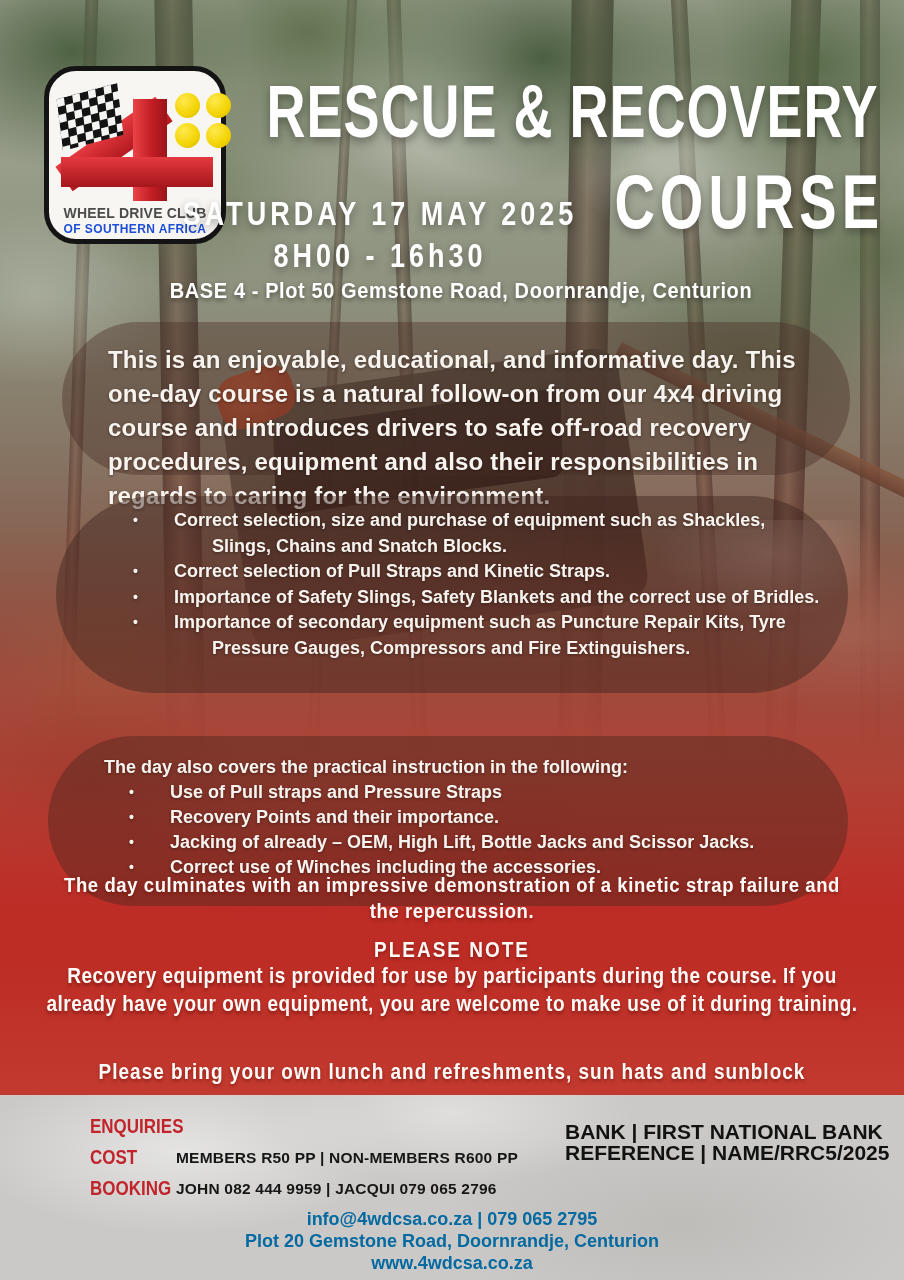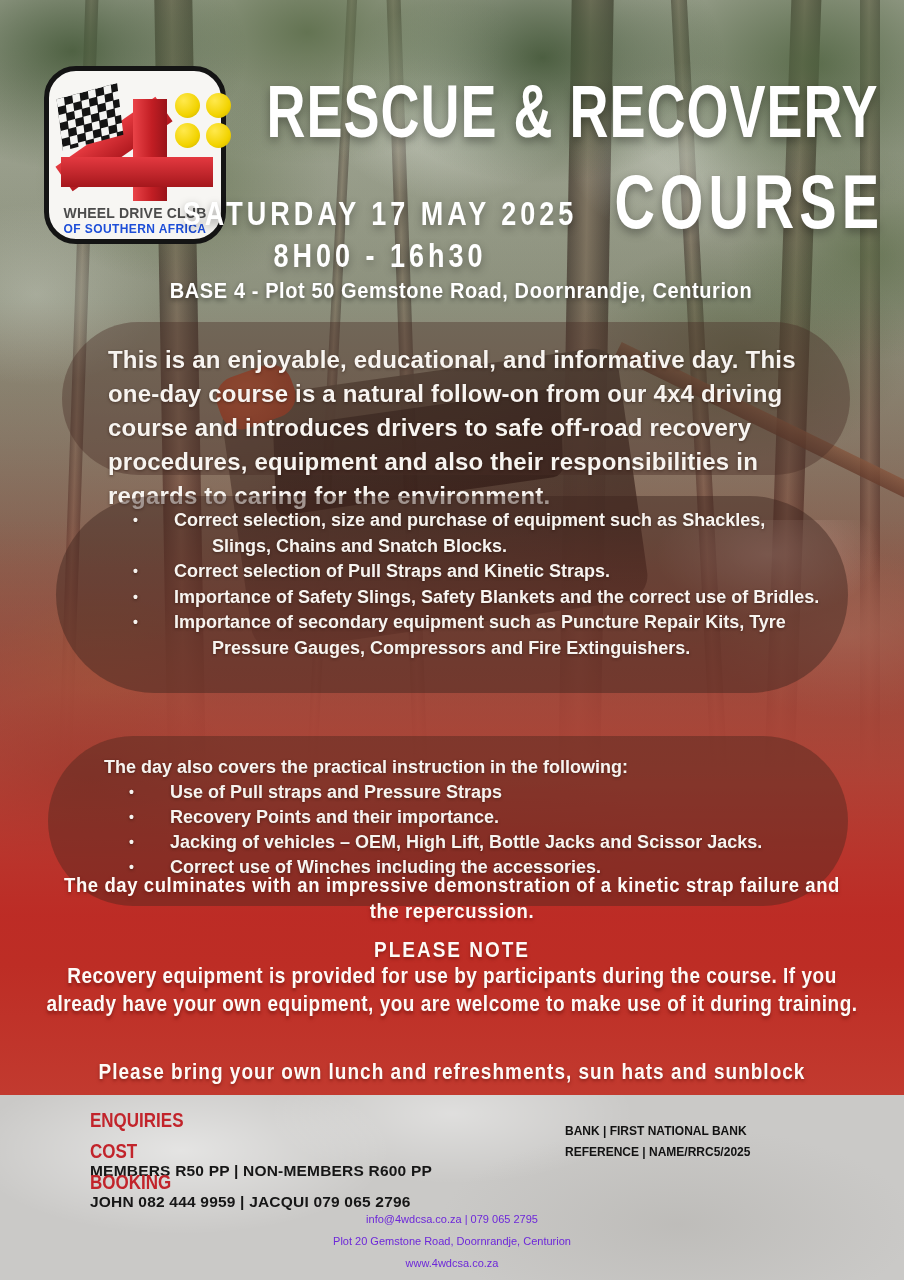--- a/index.html
+++ b/index.html
@@ -111,28 +111,28 @@
   .note-body{left:42px;right:42px;top:962px;font-size:19px;line-height:25px;letter-spacing:.5px;}
   .bring{left:0;right:0;top:1060px;font-size:19px;letter-spacing:1px;}
 
   
   .info-bar{position:absolute;left:0;top:1095px;width:904px;height:185px;background:#cac9c7;}
   .info-tex{position:absolute;inset:0;background:
     radial-gradient(300px 120px at 20% 30%,rgba(255,255,255,.5),transparent 70%),
     radial-gradient(340px 140px at 75% 70%,rgba(178,176,172,.5),transparent 70%),
     radial-gradient(260px 100px at 50% 10%,rgba(255,255,255,.4),transparent 70%);}
   .info-rows{position:absolute;left:90px;top:16px;}
-  .info-row{display:flex;height:31px;flex-direction:column;}
+  .info-row{display:flex;align-items:center;height:31px;}
   .info-label{width:86px;flex:none;color:#c2242b;font-weight:bold;font-size:17px;
     transform:scaleY(1.18);transform-origin:0 50%;}
   .info-value{font-weight:bold;font-size:15.5px;color:#161616;letter-spacing:.2px;}
-  .bank{position:absolute;left:565px;top:26px;font-weight:bold;font-size:12px;
+  .bank{position:absolute;left:565px;top:26px;font-weight:bold;font-size:21px;
     line-height:21px;color:#121212;}
-  .contact{position:absolute;left:0;right:0;top:113px;text-align:center;font-weight:normal;
-    font-size:11px;line-height:22px;color:#6d28d9;}
+  .contact{position:absolute;left:0;right:0;top:113px;text-align:center;font-weight:bold;
+    font-size:18px;line-height:22px;color:#0369a1;}
 </style>
 </head>
 <body>
 
 <div class="photo">
   <i class="trunk t1"></i>
   <i class="trunk t2"></i>
   <i class="trunk t3"></i>
   <i class="trunk t4"></i>
   <i class="trunk t5"></i>
@@ -205,21 +205,21 @@
       <li>
         <span class="b-dot">•</span>
         <span class="b-txt">Use of Pull straps and Pressure Straps</span>
       </li>
       <li>
         <span class="b-dot">•</span>
         <span class="b-txt">Recovery Points and their importance.</span>
       </li>
       <li>
         <span class="b-dot">•</span>
-        <span class="b-txt">Jacking of vehicles – OEM, High Lift, Bottle Jacks and Scissor Jacks.</span>
+        <span class="b-txt">Jacking of already – OEM, High Lift, Bottle Jacks and Scissor Jacks.</span>
       </li>
       <li>
         <span class="b-dot">•</span>
         <span class="b-txt">Correct use of Winches including the accessories.</span>
       </li>
     </ul>
   </div>
 
   <div class="redtxt culmination">The day culminates with an impressive demonstration of a kinetic strap failure and the repercussion.</div>
   <div class="redtxt note-hd">PLEASE NOTE</div>

